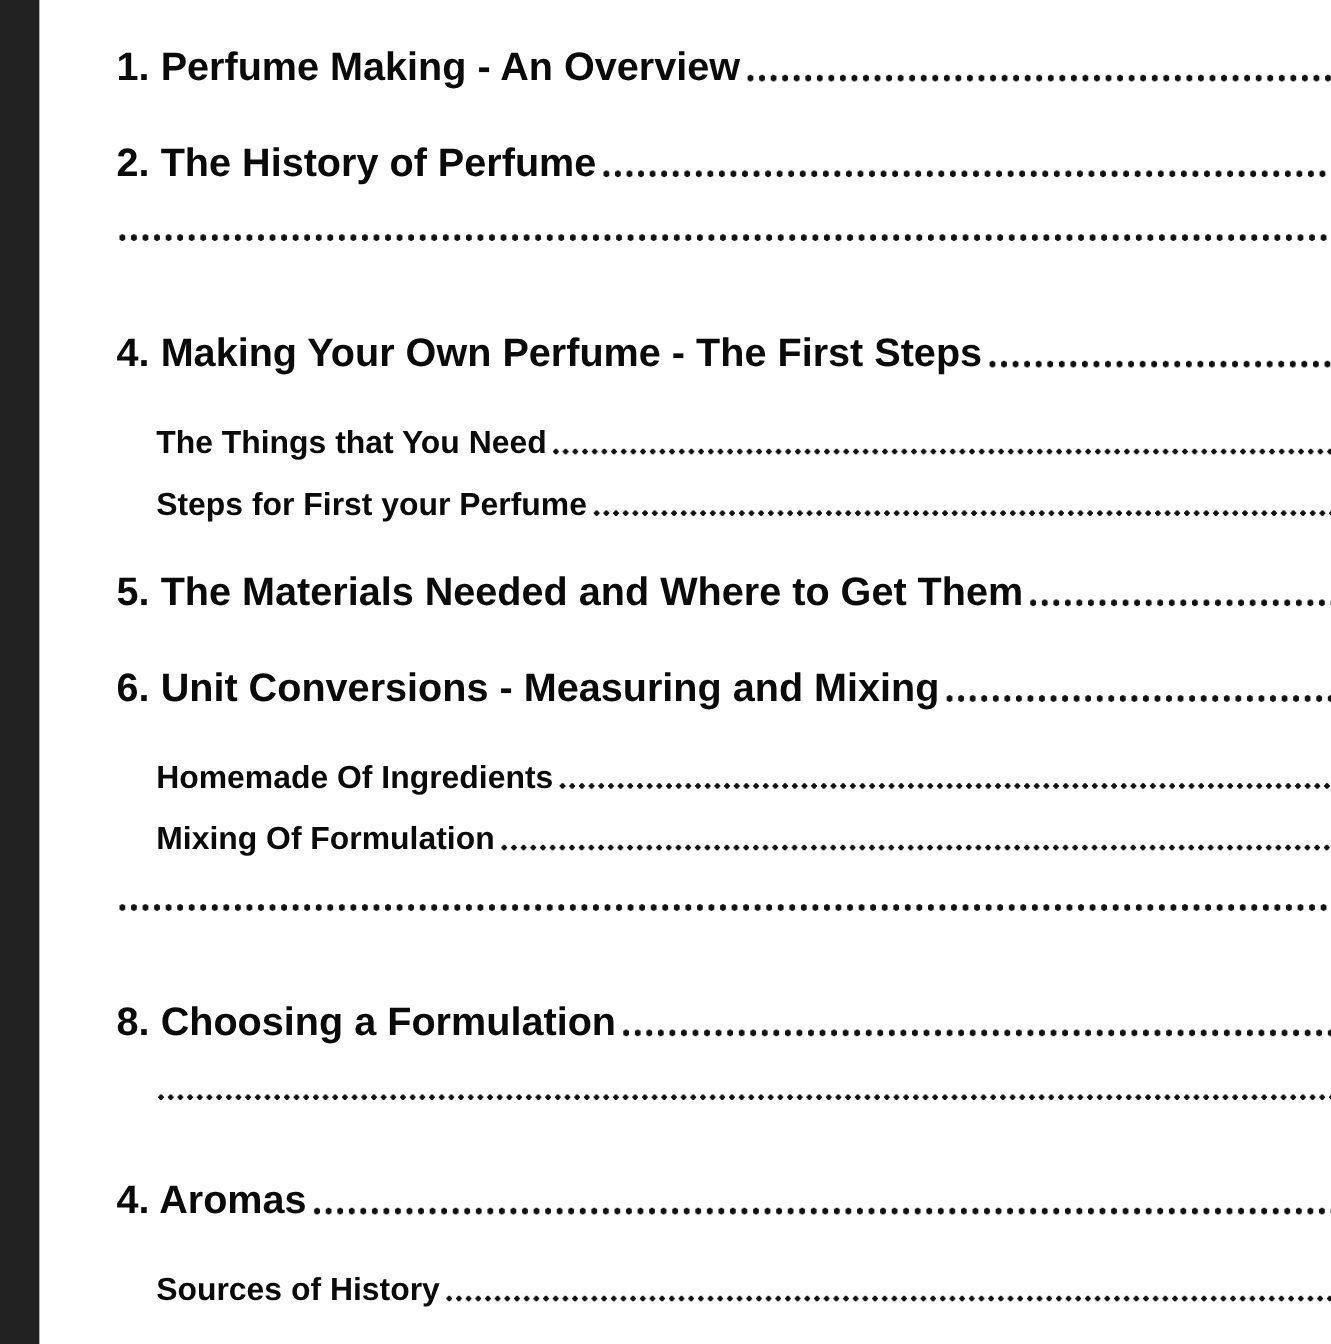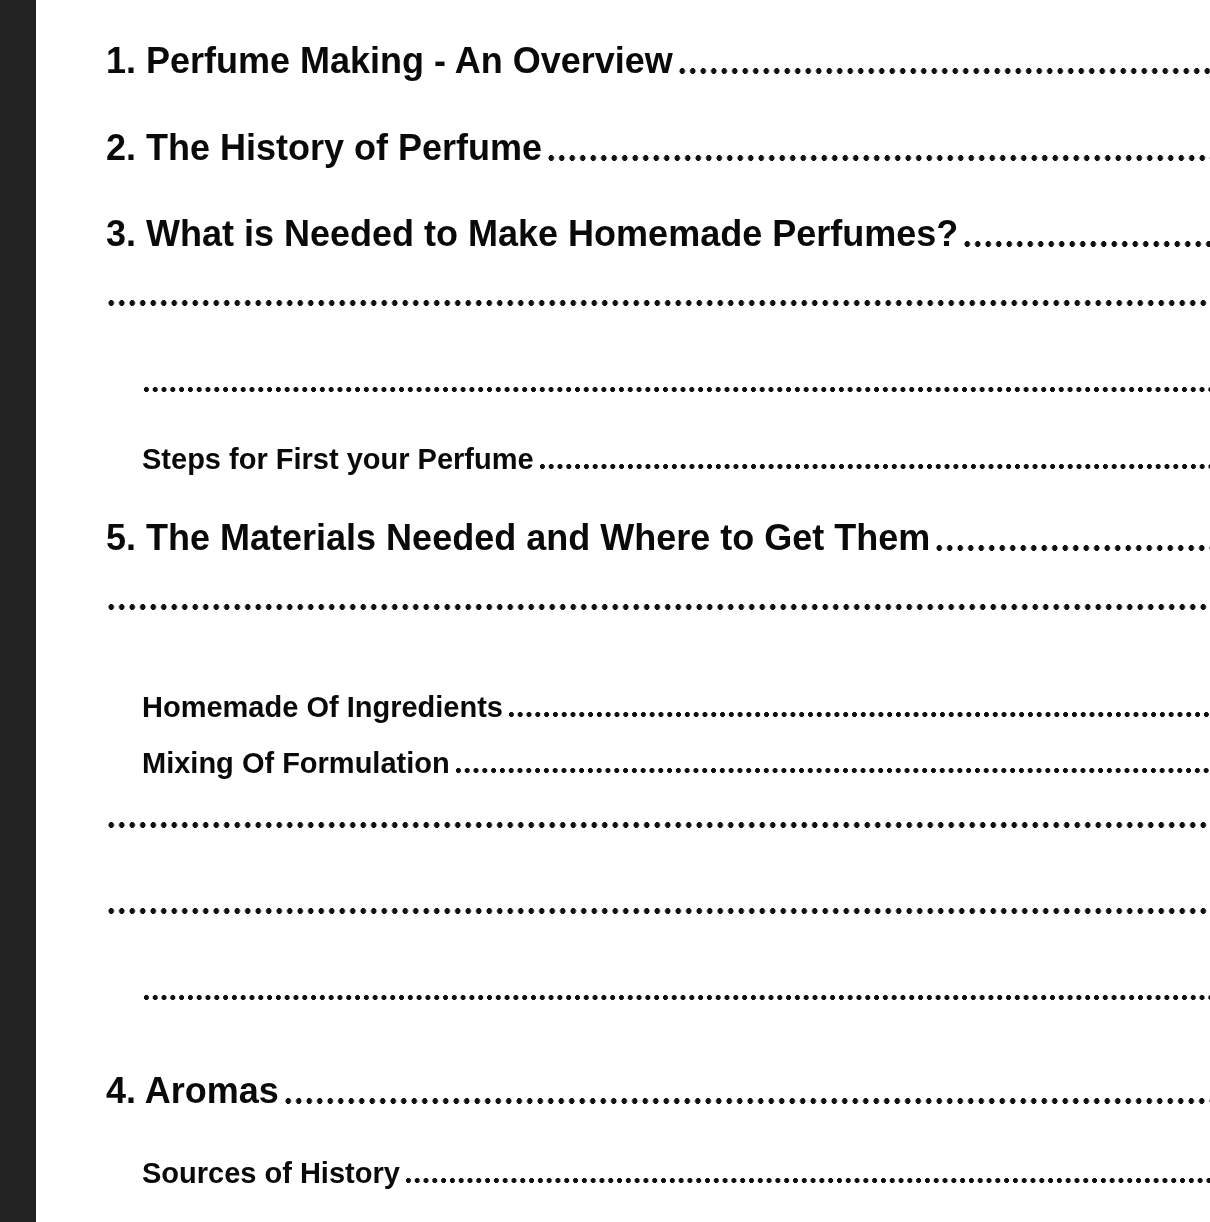--- a/index.html
+++ b/index.html
@@ -45,61 +45,64 @@
       <span class="toc-label">1. Perfume Making - An Overview</span>
       <span class="toc-leader"></span>
     </div>
 
     <div class="toc-entry main" style="top:127px;">
       <span class="toc-label">2. The History of Perfume</span>
       <span class="toc-leader"></span>
     </div>
 
     <div class="toc-entry main" style="top:213px;">
-      <span class="toc-label">3. What is Needed to Make Homemade Perfumes?</span>
       <span class="toc-leader"></span>
     </div>
 
     <div class="toc-entry main" style="top:300px;">
+      <span class="toc-label">4. Making Your Own Perfume - The First Steps</span>
       <span class="toc-leader"></span>
     </div>
 
     <div class="toc-entry sub" style="top:387px;">
+      <span class="toc-label">The Things that You Need</span>
       <span class="toc-leader"></span>
     </div>
 
     <div class="toc-entry sub" style="top:443px;">
       <span class="toc-label">Steps for First your Perfume</span>
       <span class="toc-leader"></span>
     </div>
 
     <div class="toc-entry main" style="top:517px;">
       <span class="toc-label">5. The Materials Needed and Where to Get Them</span>
       <span class="toc-leader"></span>
     </div>
 
     <div class="toc-entry main" style="top:604px;">
+      <span class="toc-label">6. Unit Conversions - Measuring and Mixing</span>
       <span class="toc-leader"></span>
     </div>
 
     <div class="toc-entry sub" style="top:691px;">
       <span class="toc-label">Homemade Of Ingredients</span>
       <span class="toc-leader"></span>
     </div>
 
     <div class="toc-entry sub" style="top:747px;">
       <span class="toc-label">Mixing Of Formulation</span>
       <span class="toc-leader"></span>
     </div>
 
     <div class="toc-entry main" style="top:822px;">
       <span class="toc-leader"></span>
     </div>
 
     <div class="toc-entry main" style="top:908px;">
+      <span class="toc-label">8. Choosing a Formulation</span>
       <span class="toc-leader"></span>
     </div>
 
     <div class="toc-entry sub" style="top:995px;">
       <span class="toc-leader"></span>
     </div>
 
     <div class="toc-entry main" style="top:1070px;">
       <span class="toc-label">4. Aromas</span>
       <span class="toc-leader"></span>

